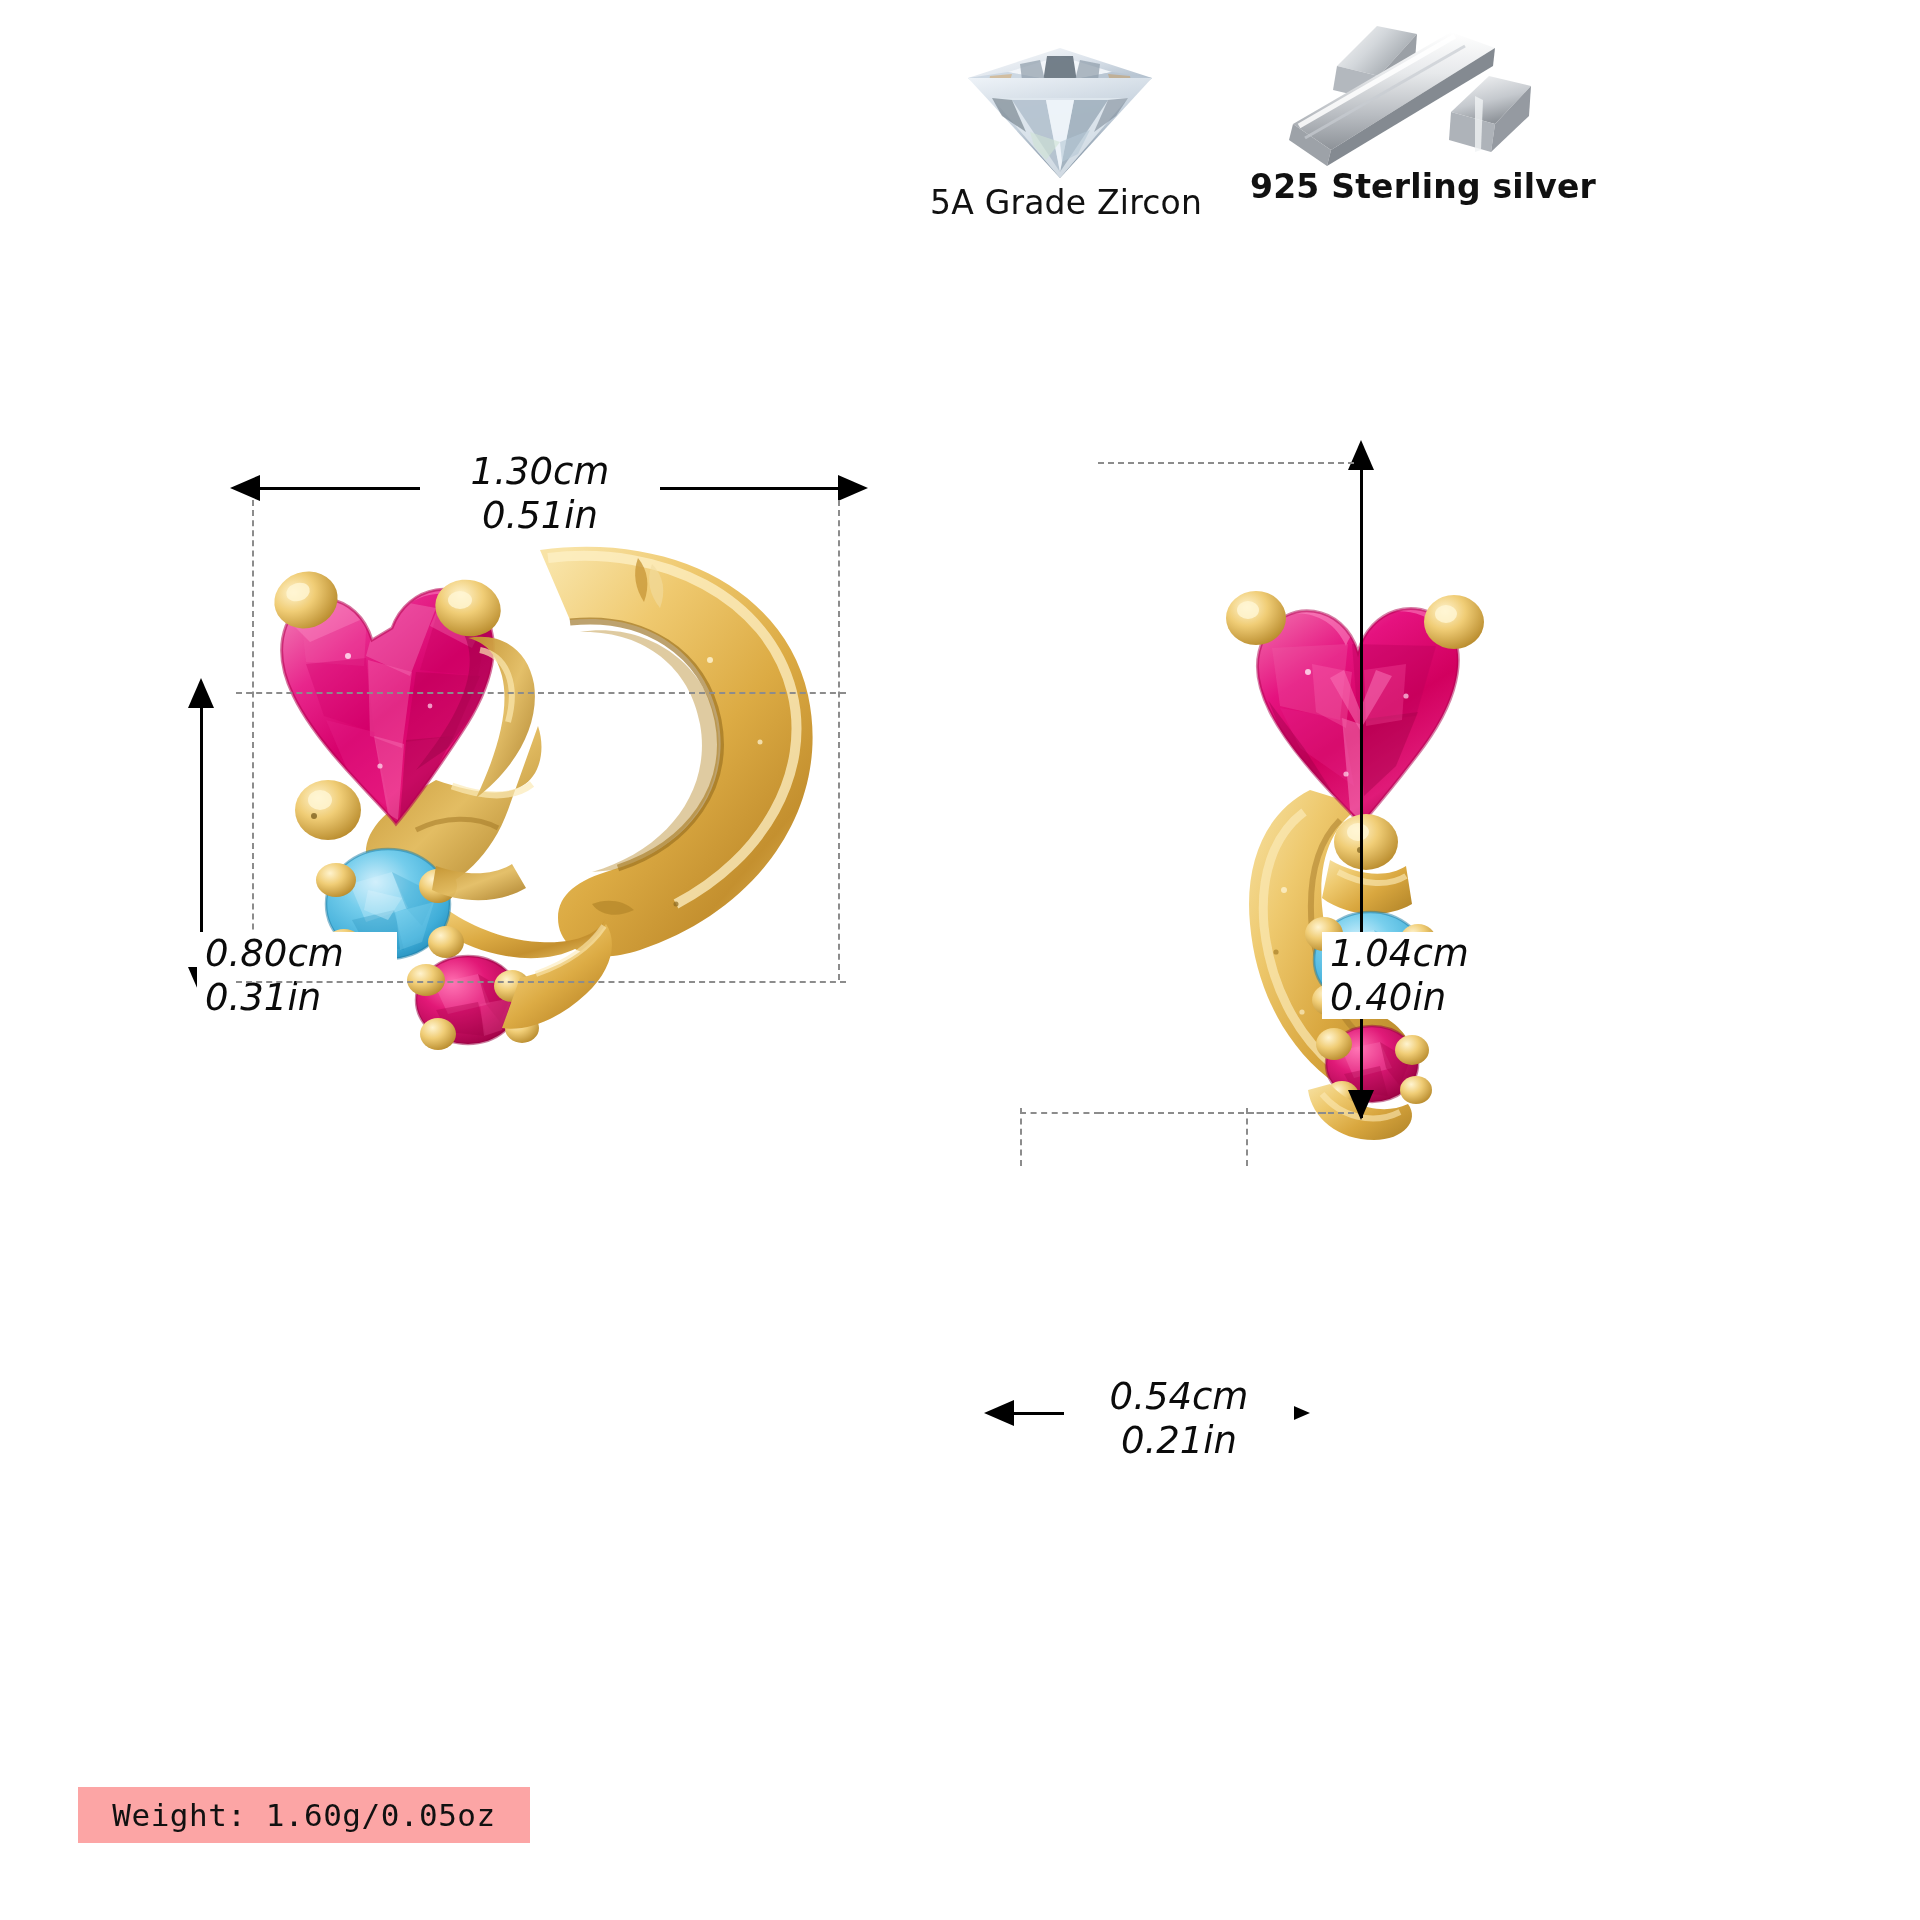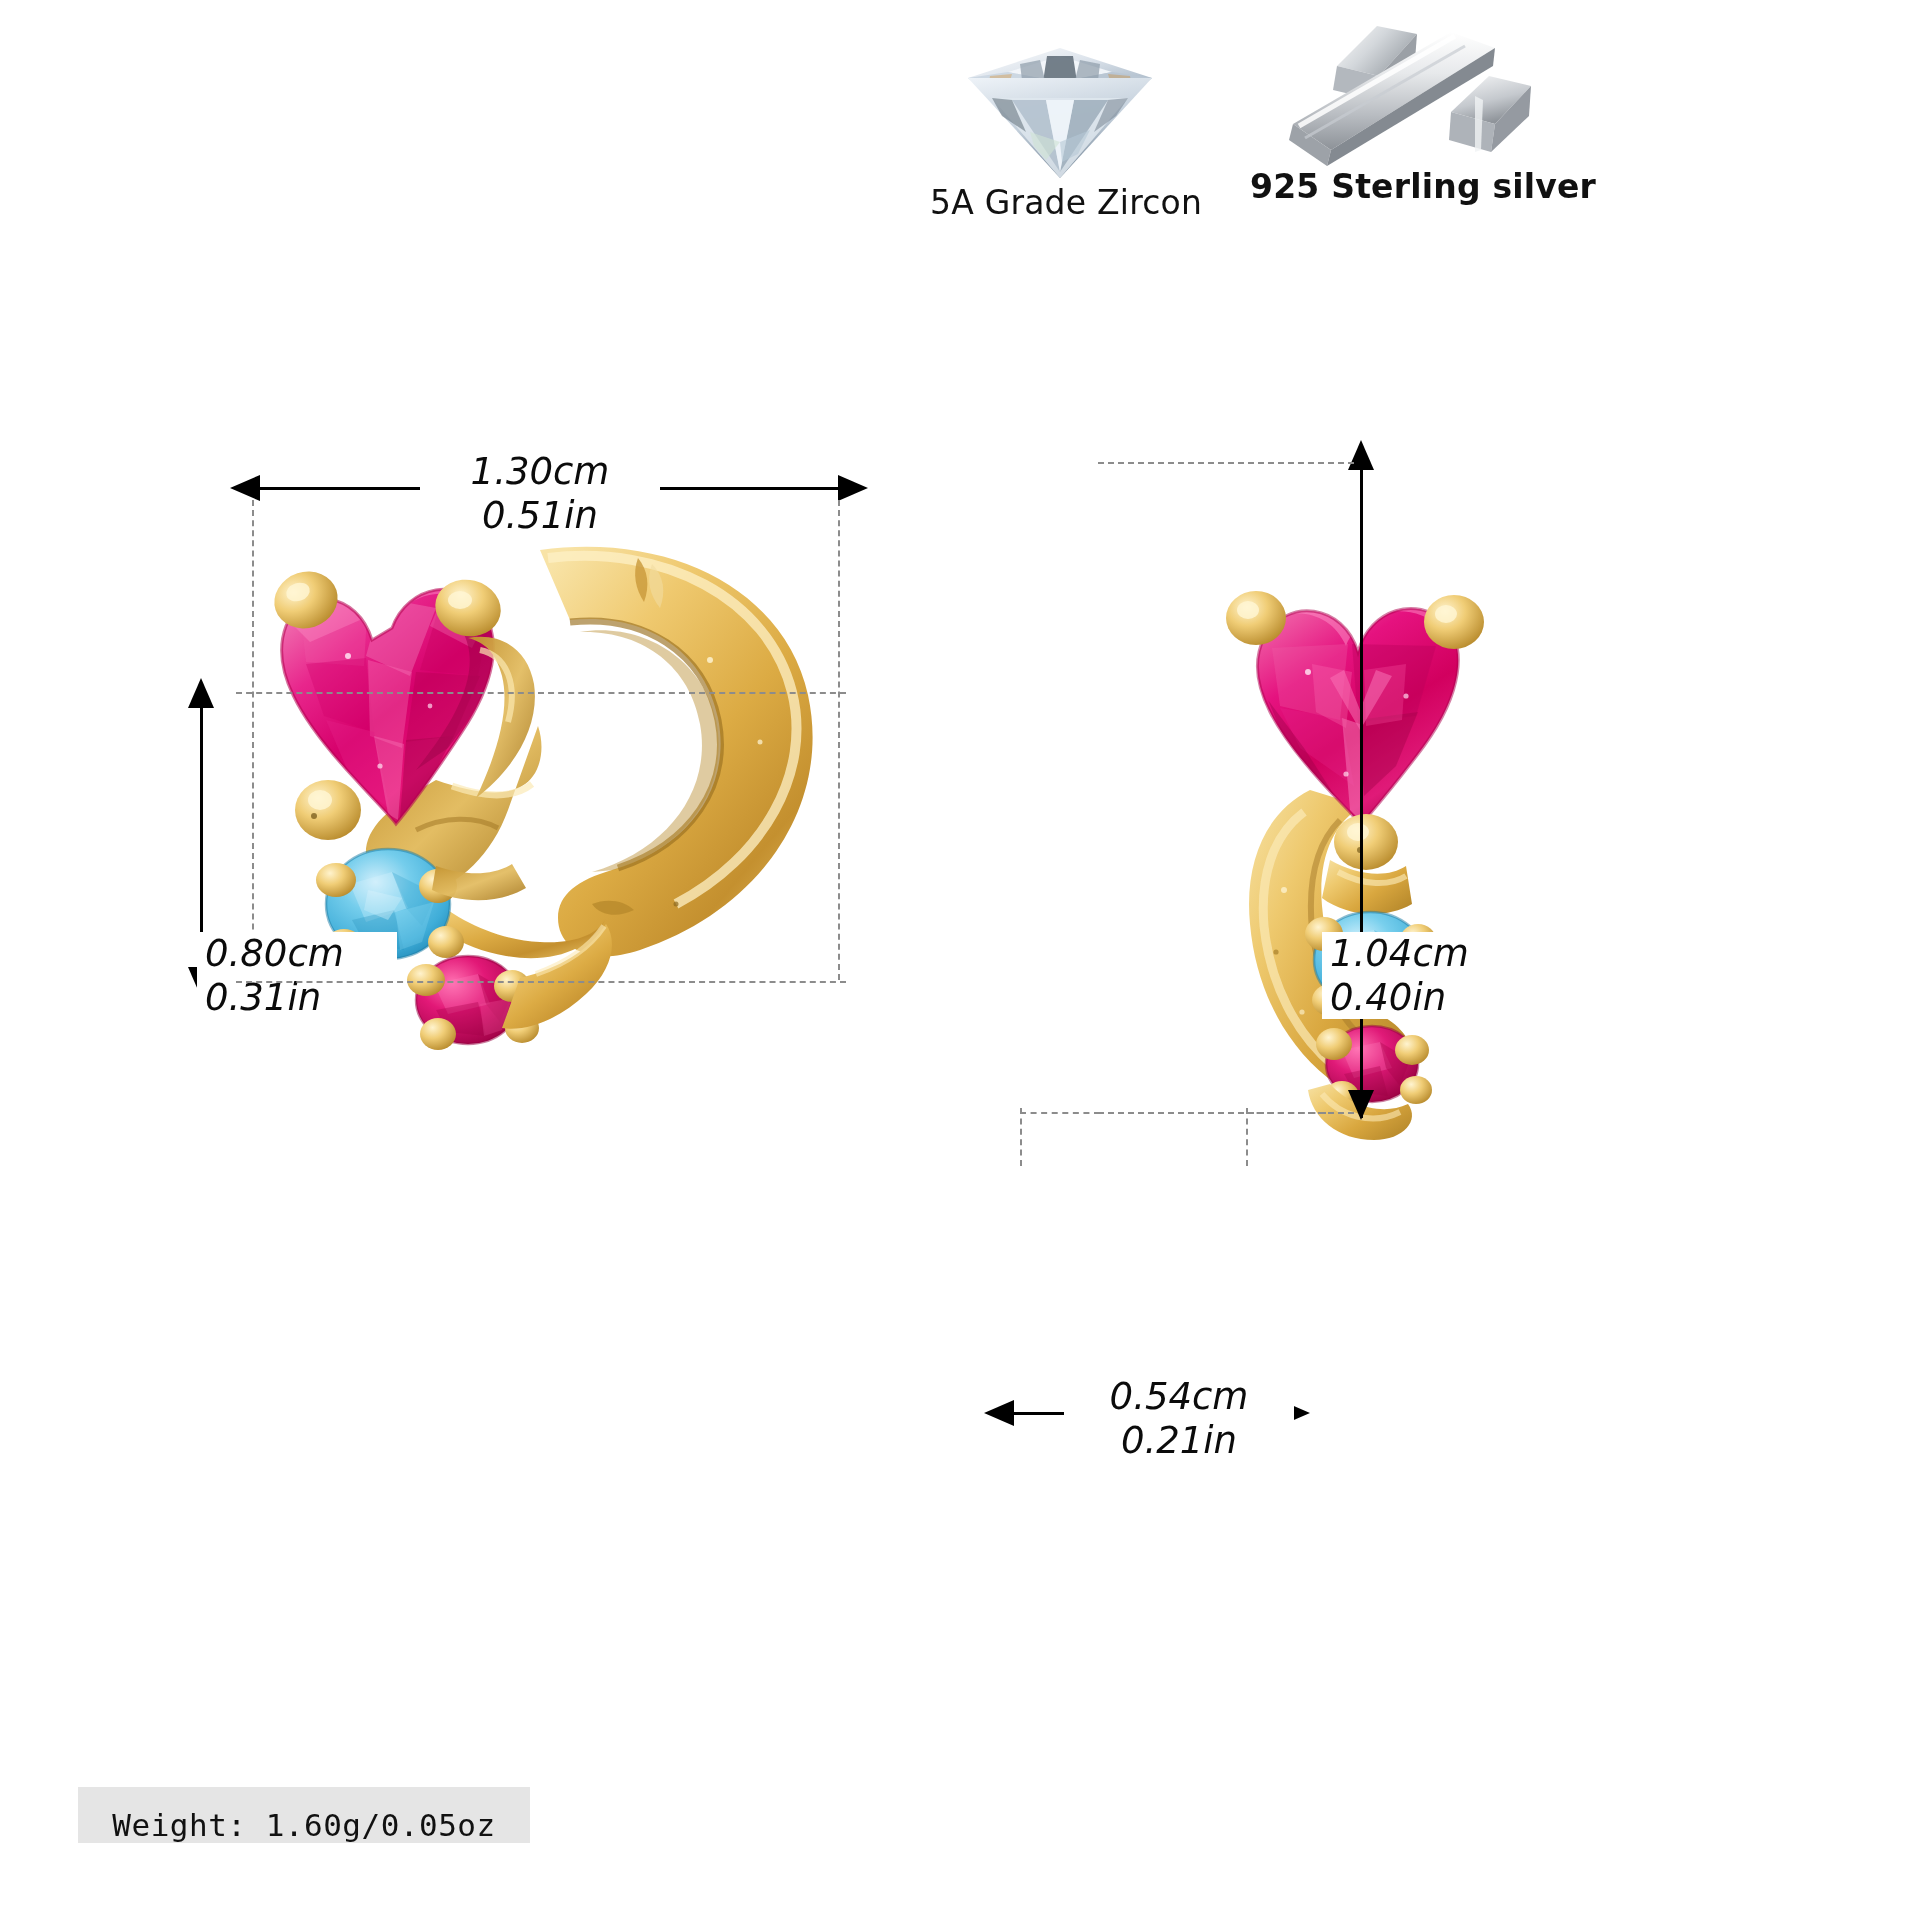--- a/index.html
+++ b/index.html
@@ -33,22 +33,22 @@
   .dim-text {
     position: absolute; font-size: 37px; color: #0b0b0b;
     line-height: 1.18; white-space: nowrap; background: #fff;
     padding: 0 8px; text-align: center; font-style: italic;
   }
   .dim-text.left-al { text-align: left; }
 
   
   #weight-band {
     position: absolute; left: 78px; top: 1787px;
-    width: 452px; height: 56px; background: #e5e5e5;
-    display: flex; align-items: flex-end; justify-content: center;
+    width: 452px; height: 56px; background: #fca5a5;
+    display: flex; align-items: center; justify-content: center;
   }
   #weight-band .wtxt {
     font-family: "DejaVu Sans Mono", "Liberation Mono", monospace;
     font-size: 31px; color: #111; letter-spacing: .5px; white-space: nowrap;
   }
 
   
   .prod { position: absolute; }
 </style>
 </head>

